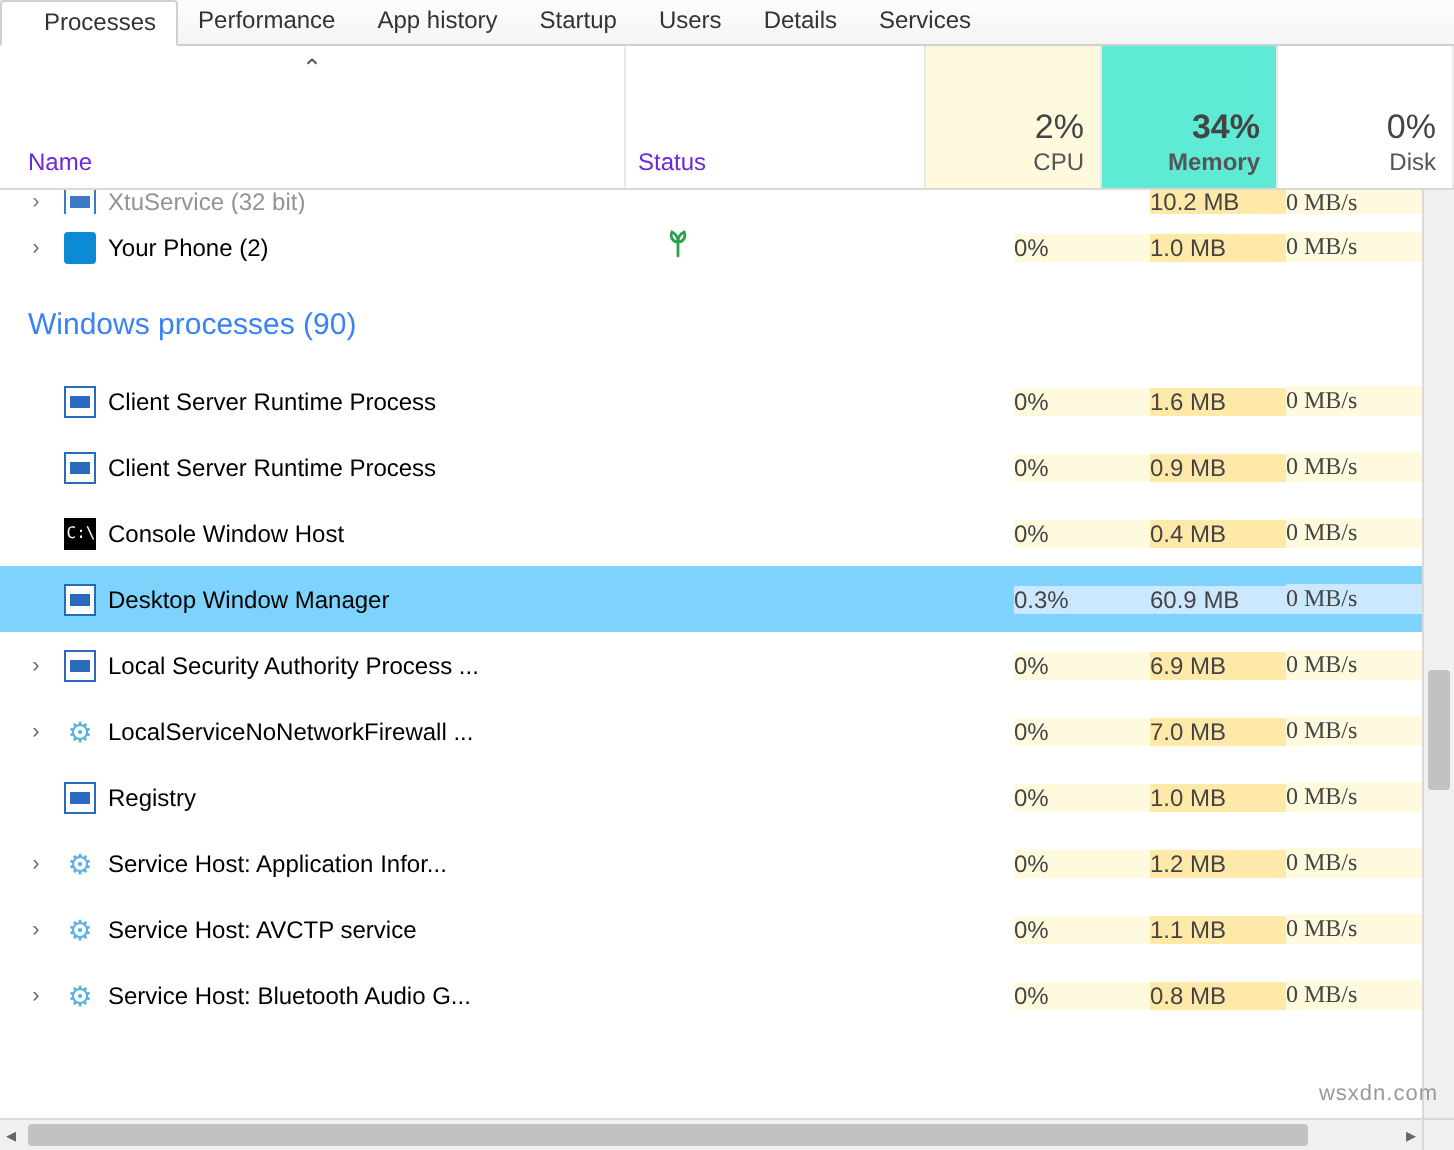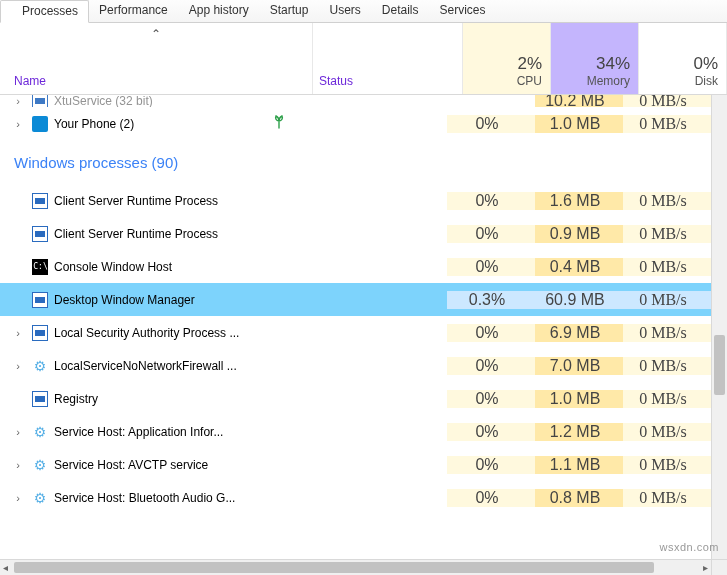--- a/index.html
+++ b/index.html
@@ -64,21 +64,21 @@
     .col-num-h {
       width: 88px;
       display: flex;
       flex-direction: column;
       align-items: flex-end;
       justify-content: flex-end;
       padding: 0 8px 6px 0;
       border-right: 1px solid #e8e8e8;
     }
     .col-num-h.sorted-cpu { background:#fff9de; }
-    .col-num-h.sorted-mem { background:#c4b5fd; }
+    .col-num-h.sorted-mem { background:#5eead4;font-weight:bold; }
     .pct { font-size: 17px; color:#444; }
     .hlabel { color:#555; font-size:12px; }
     .header-text { color:#6d28d9; }
 
     
     .grid {
       position: absolute;
       top: 95px;
       left: 0;
       right: 16px;
@@ -104,24 +104,24 @@
     .exp { width:16px; display:flex; justify-content:center; color:#666; font-size:11px;}
     .icon { width:16px; height:16px; display:flex; align-items:center; justify-content:center; }
     .icon.app { background:#fff; border:1px solid #2a6bbf; position:relative;}
     .icon.app::after{content:''; position:absolute; left:2px; right:2px; top:4px; bottom:4px; background:#2a6bbf;}
     .icon.gear { color:#59b1e6; font-size:14px;}
     .icon.console { background:#000; color:#fff; font-size:8px; line-height:16px; text-align:left; padding-left:1px; font-family:monospace;}
     .icon.yourphone { background:#0b8ad6; border-radius:2px;}
     .leaf { color:#2ea04a; font-size:14px; }
     .cell-status { width:150px; padding-left:6px; }
     .cell-num {
-      width:88px;
-      text-align:center;
+      width:68px;
+      text-align:left;
       padding-right:8px;
-      font-size:16px;
+      font-size:12px;
       color:#444;
     }
     .cpu-bg { background:#fff9de; }
     .mem-bg { background:#ffe9a8; }
     .disk-bg { background:#fff9de;font-family:Liberation Serif, serif; }
 
     
     .group-header { color:#3b82f6; font-size:15px; padding-left:14px; height:44px; display:flex; align-items:center;}
     .group-gap .cell-num.cpu-bg,
     .group-gap .cell-num.mem-bg,

